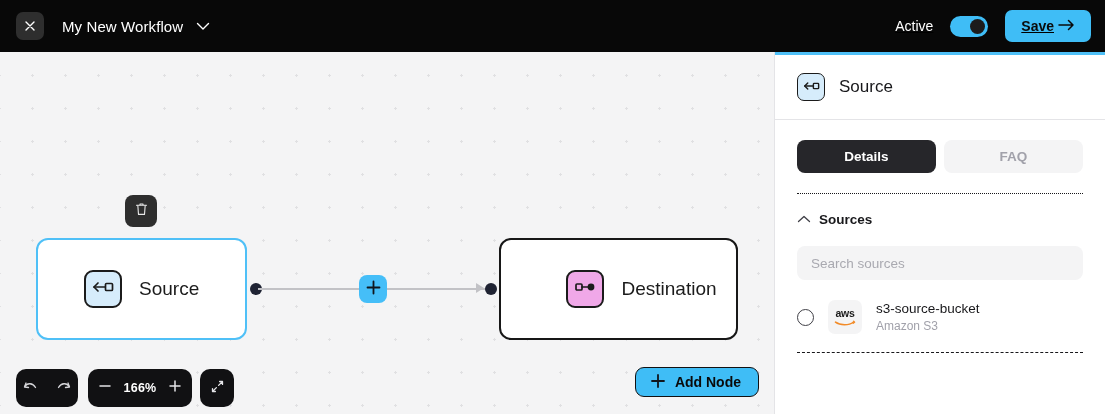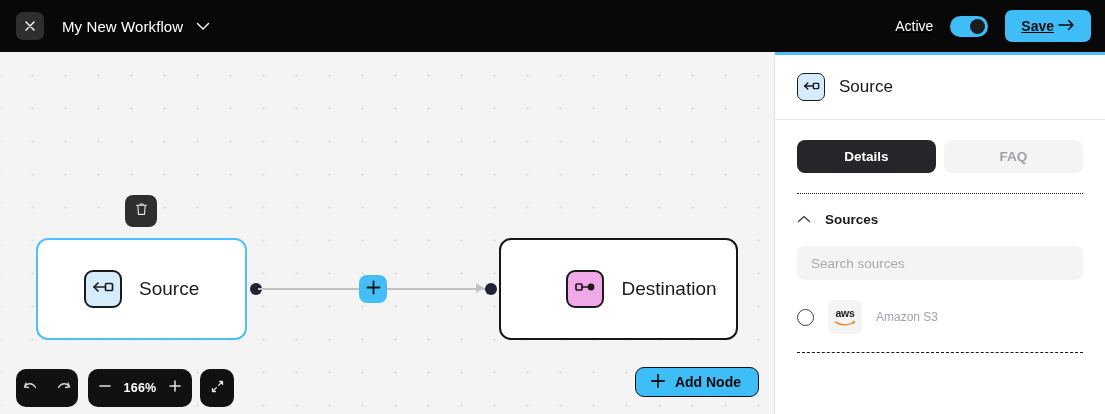--- a/index.html
+++ b/index.html
@@ -166,21 +166,21 @@
     flex: 1; height: 33px; border-radius: 8px;
     display: flex; align-items: center; justify-content: center;
     font-size: 13.5px; cursor: pointer; font-weight: 600;
   }
   .tab.active { background: #26262a; color: #ffffff; }
   .tab.idle { background: #f4f4f5; color: #a1a1aa; }
 
   .dotted-sep { border-top: 1.6px dotted #18181b; margin: 20px 22px 0; }
 
   .section-head {
-    display: flex; align-items: center; gap: 14px;
+    display: flex; align-items: center; gap: 8px;
     padding: 16px 22px 0; cursor: pointer;
   }
   .section-title { font-size: 13.5px; font-weight: 700; color: #18181b; }
 
   .search-box {
     margin: 18px 22px 0; height: 34px;
     background: #f4f4f5; border: none; border-radius: 8px;
     padding: 0 14px; width: calc(100% - 44px);
     font-family: inherit; font-size: 13.5px; color: #18181b;
   }
@@ -387,20 +387,21 @@
       <div class="src-item">
         <div class="radio"></div>
         <div class="src-logo">
           <div class="aws-text">aws</div>
           <svg width="22" height="7" viewBox="0 0 22 7" fill="none">
             <path d="M1.5 3.2 C6 6.6 15 6.8 19.5 3.0" stroke="#F28B28" stroke-width="1.6" stroke-linecap="round"></path>
             <path d="M19.6 2.2 L20.6 3.2 L19.2 4.3" stroke="#F28B28" stroke-width="1.3" stroke-linecap="round" stroke-linejoin="round"></path>
           </svg>
         </div>
         <div>
+          <div class="src-name">s3-source-bucket</div>
           <div class="src-sub">Amazon S3</div>
         </div>
       </div>
 
       <div class="dotted-sep-b"></div>
     </div>
 
   </div>
 </div>
 

